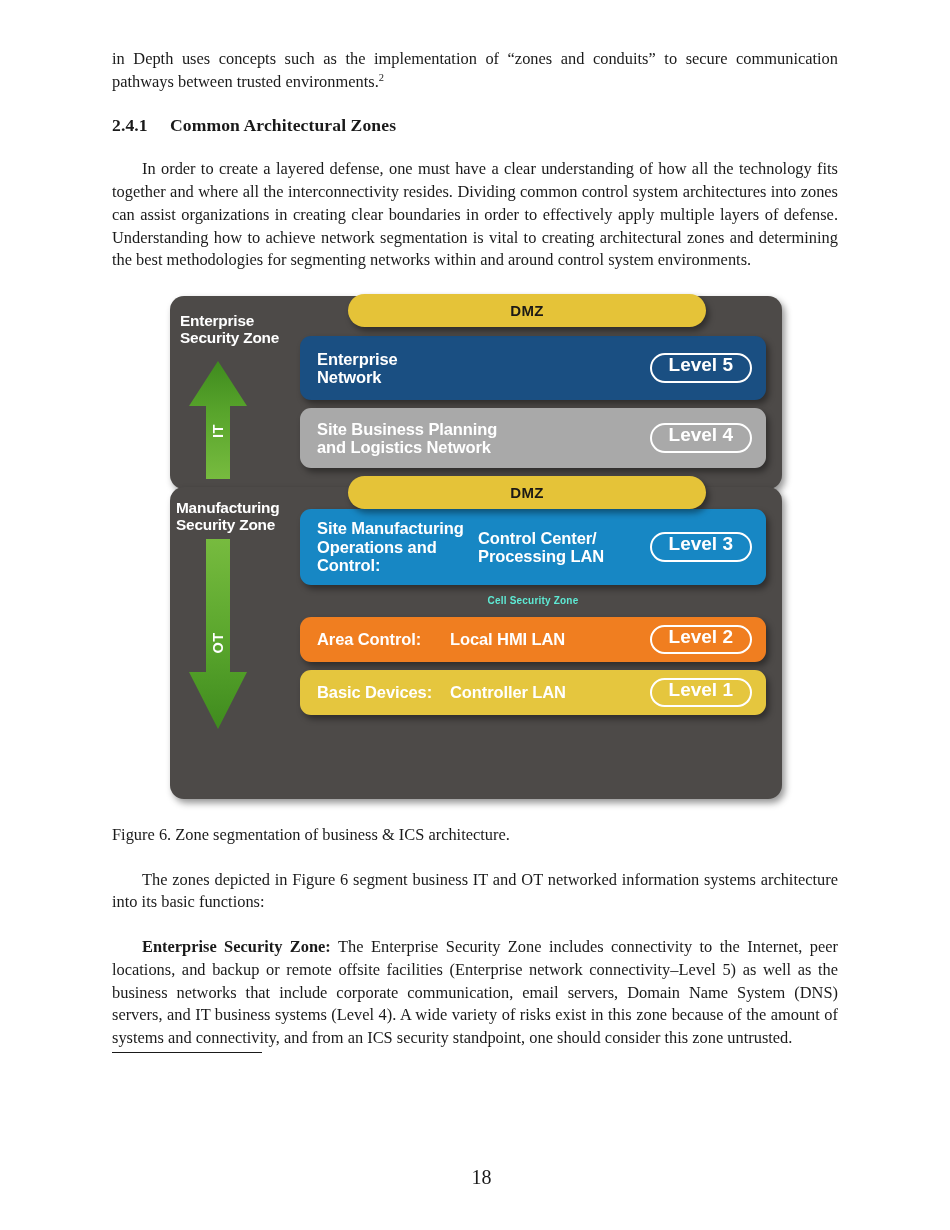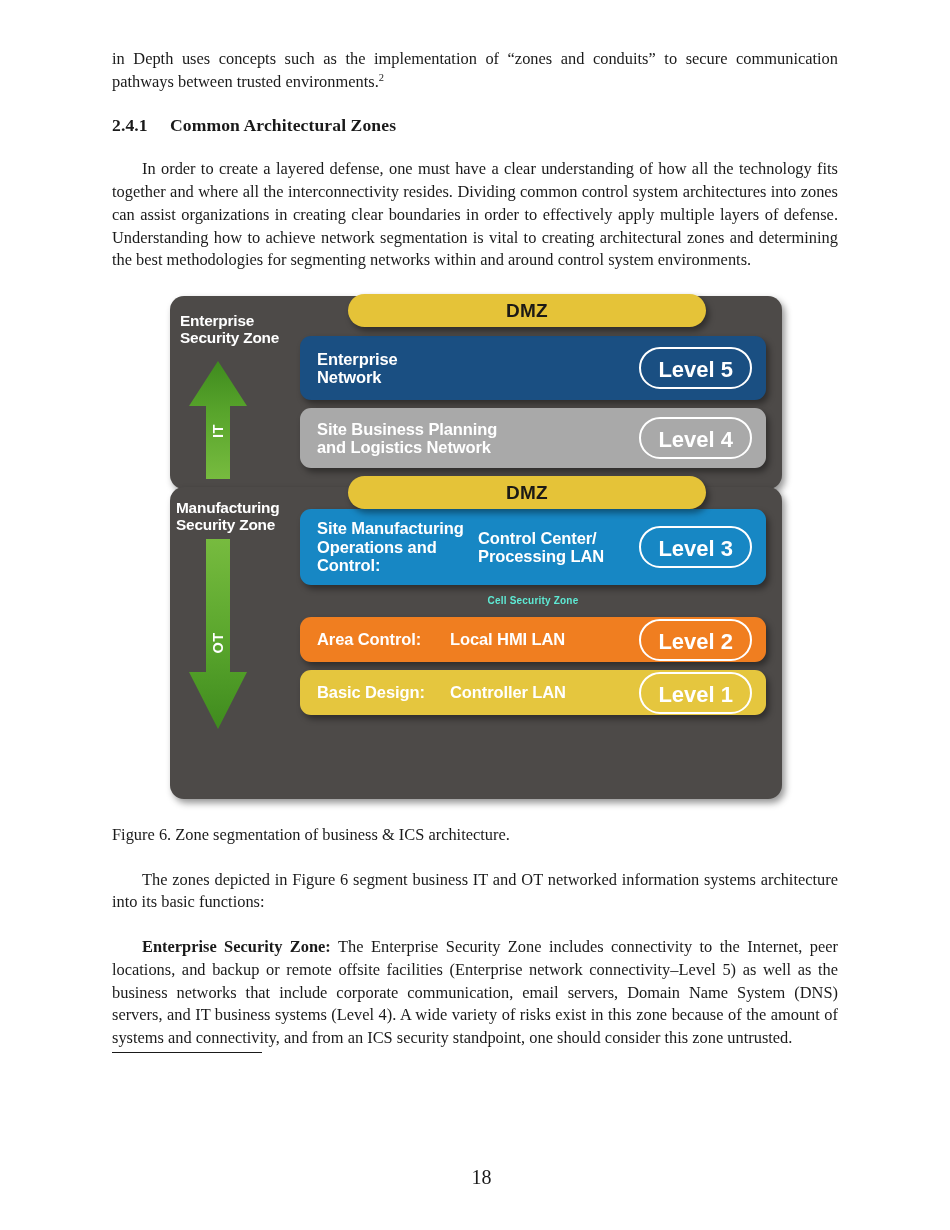--- a/index.html
+++ b/index.html
@@ -180,39 +180,39 @@
     text-align: left;
     letter-spacing: -0.1px;
   }
   .pill {
     position: absolute;
     right: 14px;
     top: 50%;
     transform: translateY(-50%);
     border: 2.3px solid #ffffff;
     border-radius: 999px;
-    padding: 9px 17px 6px 17px;
-    font-size: 22px;
+    padding: 0 17px 6px 17px;
+    font-size: 19px;
     font-family: "Liberation Sans", sans-serif;
     font-weight: bold;
     color: #ffffff;
     white-space: nowrap;
     line-height: 1.05;
   }
 
   
   .dmz {
     position: absolute;
     border-radius: 999px;
     background: #e5c338;
     box-shadow: 3px 4px 6px rgba(0,0,0,0.40);
     color: #1c1a16;
     font-family: "Liberation Sans", sans-serif;
     font-weight: bold;
-    font-size: 19px;
+    font-size: 15px;
     display: flex;
     align-items: center;
     justify-content: center;
     letter-spacing: 0.3px;
   }
   #dmz-1 { left: 178px; top: 0px; width: 358px; height: 33px; }
   #dmz-2 { left: 178px; top: 182px; width: 358px; height: 33px; }
 
   .cell-zone-label {
     position: absolute;
@@ -305,21 +305,21 @@
 
           <div class="cell-zone-label" style="left:130px; top:108px; width:466px; text-align:center;">Cell Security Zone</div>
 
           <div class="row" id="row-l2" style="left:130px; top:130px; width:466px; height:45px; background:#f07e20;">
             <div class="lbl-left">Area Control:</div>
             <div class="lbl-mid" style="left:150px; width:200px;">Local HMI LAN</div>
             <div class="pill">Level 2</div>
           </div>
 
           <div class="row" id="row-l1" style="left:130px; top:183px; width:466px; height:45px; background:#e5c63e;">
-            <div class="lbl-left">Basic Design:</div>
+            <div class="lbl-left">Basic Devices:</div>
             <div class="lbl-mid" style="left:150px; width:200px;">Controller LAN</div>
             <div class="pill">Level 1</div>
           </div>
 
         </div>
 
         <div class="dmz" id="dmz-1">DMZ</div>
         <div class="dmz" id="dmz-2">DMZ</div>
 
       </div>

